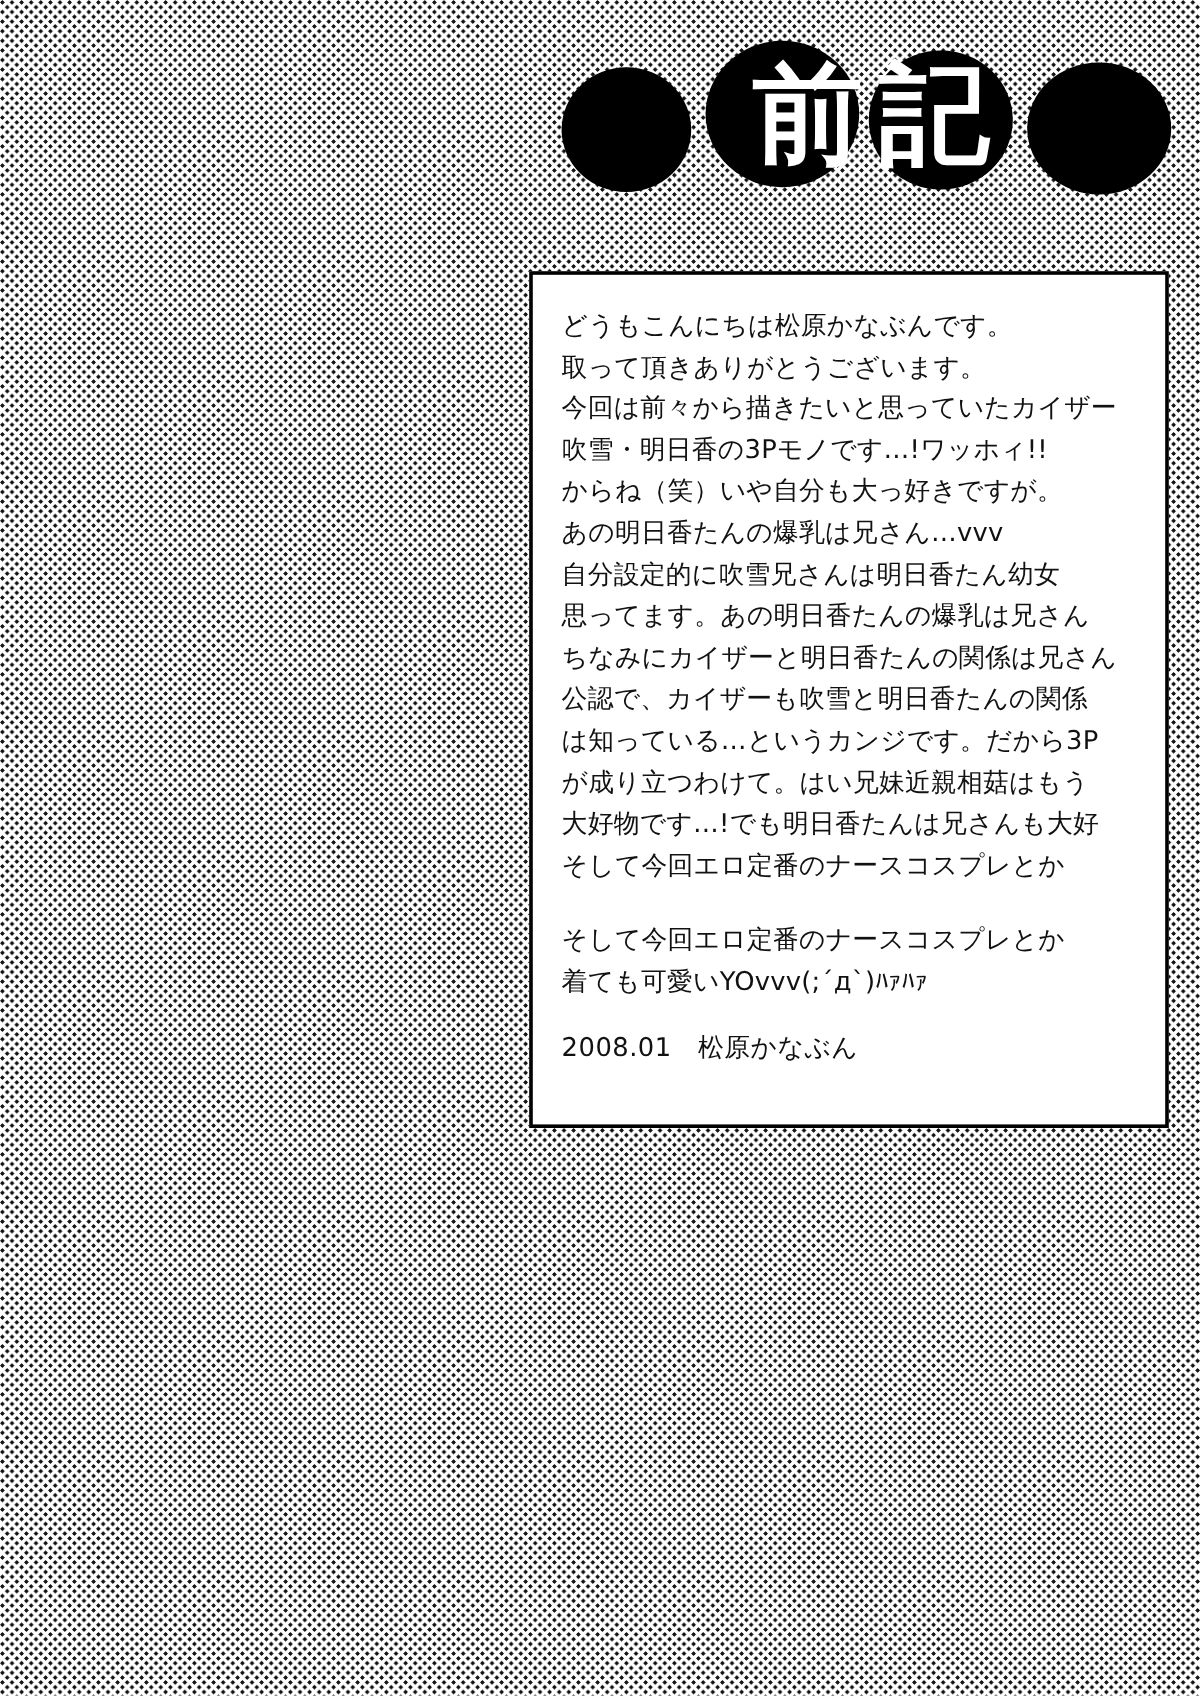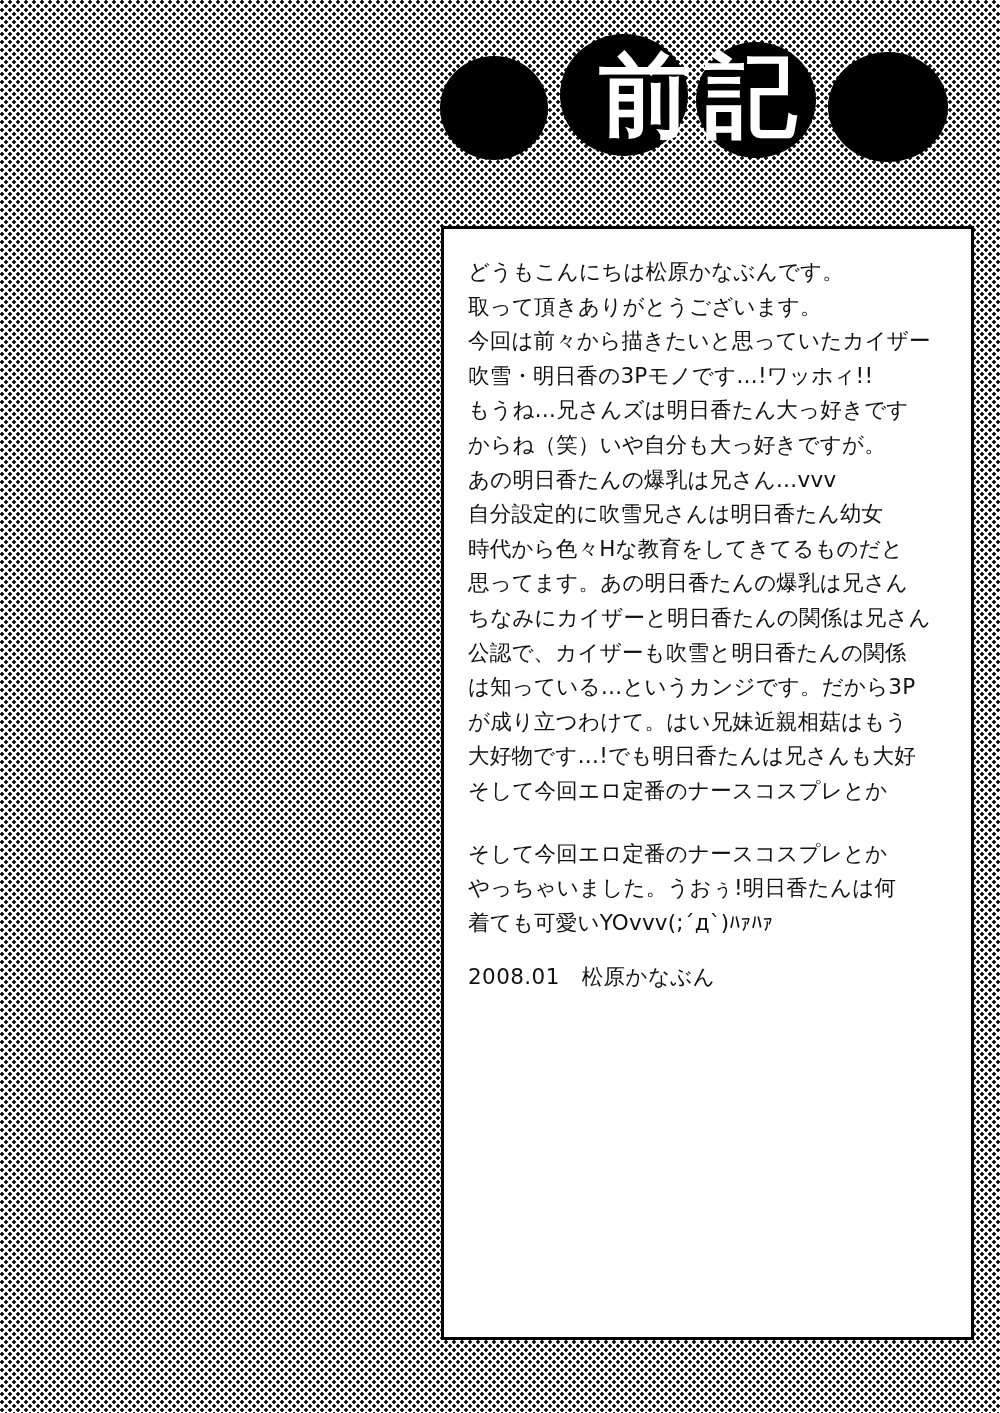--- a/index.html
+++ b/index.html
@@ -24,21 +24,21 @@
       radial-gradient(circle at 2px 2px, #111 1.55px, rgba(255,255,255,0) 1.8px),
       radial-gradient(circle at 2px 2px, #111 1.55px, rgba(255,255,255,0) 1.8px);
     background-size: 8px 8px, 8px 8px;
     background-position: 0 0, 4px 4px;
     overflow: hidden;
   }
 
   
   .title-area {
     position: absolute;
-    left: 428px;
+    left: 456px;
     top: 28px;
     width: 540px;
     height: 130px;
   }
   .blob {
     position: absolute;
     background: #000;
     border-radius: 50%;
   }
   .blob-1 {
@@ -81,21 +81,21 @@
     font-family: "DejaVu Sans", "Liberation Sans", sans-serif;
     white-space: nowrap;
   }
 
   
   .note-box {
     position: absolute;
     left: 441px;
     top: 226px;
     width: 533px;
-    height: 1114px;
+    height: 714px;
     background: #ffffff;
     border: 3px solid #000000;
     box-sizing: border-box;
   }
   .note-inner {
     position: absolute;
     left: 24px;
     top: 26px;
     right: 18px;
     bottom: 14px;
@@ -137,37 +137,34 @@
     <div class="title-text">前記</div>
   </div>
 
   <div class="note-box">
     <div class="note-inner">
 
       <div class="note-line">どうもこんにちは松原かなぶんです。</div>
       <div class="note-line">取って頂きありがとうございます。</div>
       <div class="note-line">今回は前々から描きたいと思っていたカイザー</div>
       <div class="note-line">吹雪・明日香の3Pモノです…!ワッホィ!!</div>
-      <div class="note-line">もうね…兄さんズは明日香たん大っ好きです</div>
       <div class="note-line">からね（笑）いや自分も大っ好きですが。</div>
       <div class="note-line">あの明日香たんの爆乳は兄さん…vvv</div>
       <div class="note-line">自分設定的に吹雪兄さんは明日香たん幼女</div>
-      <div class="note-line">時代から色々Hな教育をしてきてるものだと</div>
       <div class="note-line">思ってます。あの明日香たんの爆乳は兄さん</div>
       <div class="note-line">ちなみにカイザーと明日香たんの関係は兄さん</div>
       <div class="note-line">公認で、カイザーも吹雪と明日香たんの関係</div>
       <div class="note-line">は知っている…というカンジです。だから3P</div>
       <div class="note-line">が成り立つわけて。はい兄妹近親相菇はもう</div>
       <div class="note-line">大好物です…!でも明日香たんは兄さんも大好</div>
       <div class="note-line">そして今回エロ定番のナースコスプレとか</div>
 
       <div class="note-gap"></div>
 
       <div class="note-line">そして今回エロ定番のナースコスプレとか</div>
-      <div class="note-line">やっちゃいました。うおぅ!明日香たんは何</div>
       <div class="note-line">着ても可愛いYOvvv(;´д`)ﾊｧﾊｧ</div>
 
       <div class="note-sign">
         <span class="sign-date">2008.01</span><span>松原かなぶん</span>
       </div>
 
     </div>
   </div>
 
 </div>

